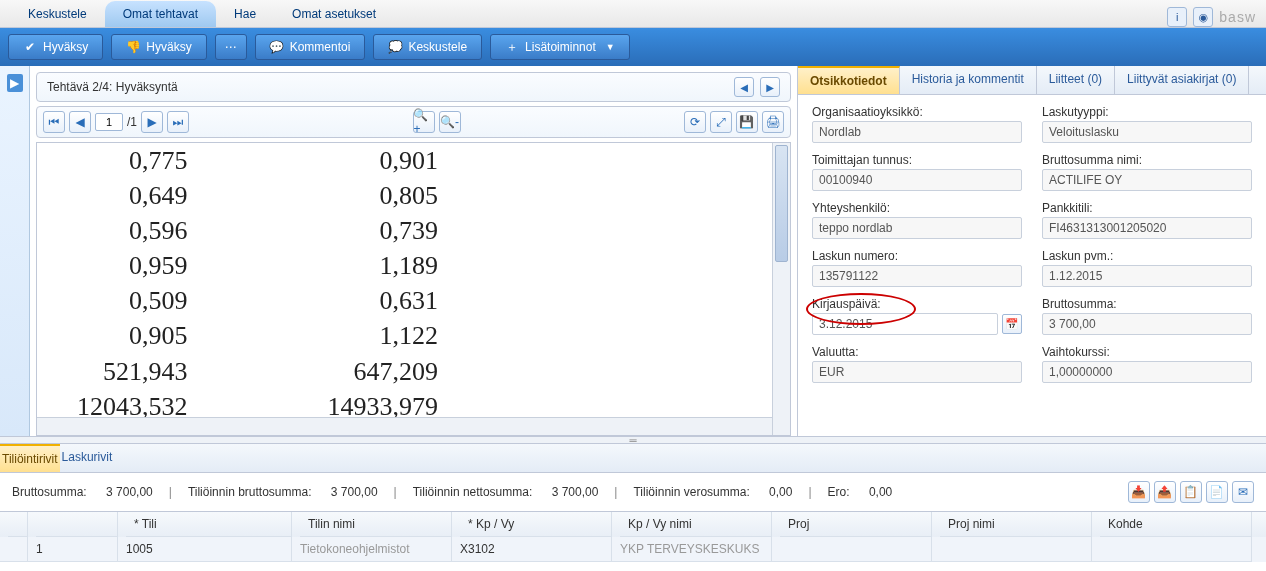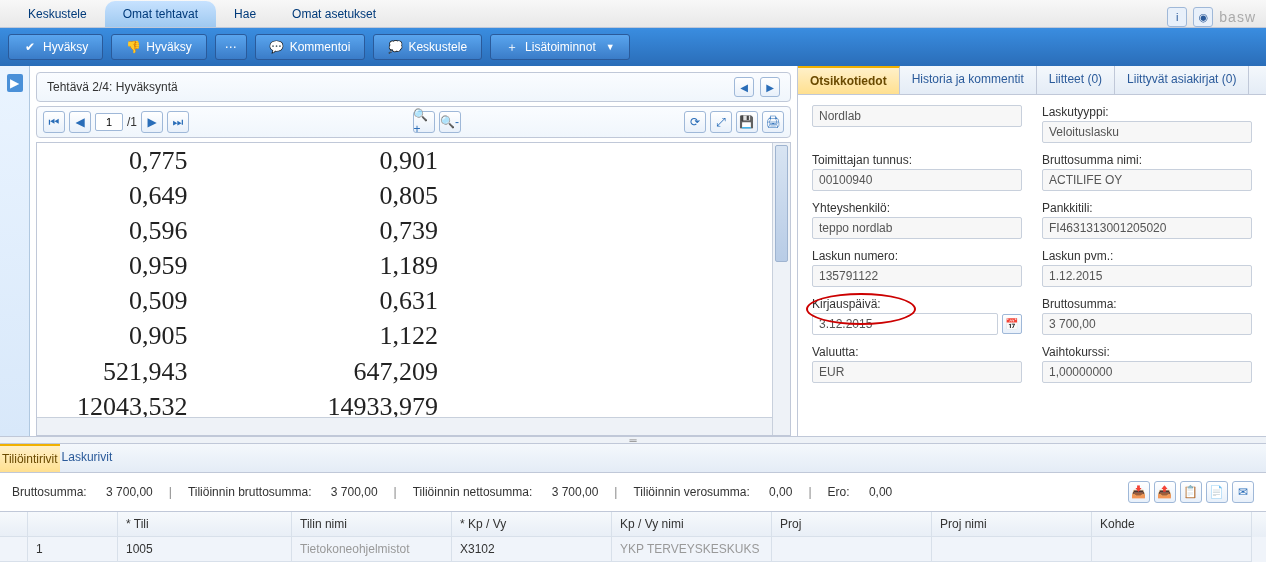--- a/index.html
+++ b/index.html
@@ -69,21 +69,21 @@
 .btab.active { background: linear-gradient(#fff0c8,#ffe090); border-top: 2px solid #f0b000; color: #6a4a00; }
 
 .sumrow { display: flex; align-items: center; gap: 8px; padding: 8px 12px; color: #333; font-size: 12px; }
 .sumrow .srsep { color: #888; margin: 0 8px; }
 .sumrow .right { margin-left: auto; display: flex; gap: 4px; }
 
 .grid { border-top: 1px solid #c0c8d8; }
 .ghead, .grow { display: grid; grid-template-columns: 28px 90px 174px 160px 160px 160px 160px 160px 160px; }
 .ghead { background: linear-gradient(#f6f9fc,#e8eef6); }
 .gcell { border-right: 1px solid #d8e0ea; border-bottom: 1px solid #d8e0ea; padding: 5px 8px; font-size: 12px; overflow: hidden; white-space: nowrap; }
-.ghead .gcell { color: #333; }
+.ghead .gcell { color: #333; margin-left: 8px; }
 .grow { background: #f0f4fa; }
 .grow .gcell.dim { color: #999; }
 </style>
 </head>
 <body>
 
 <div class="topnav">
   <div class="tab">Keskustele</div>
   <div class="tab active">Omat tehtavat</div>
   <div class="tab">Hae</div>
@@ -184,20 +184,21 @@
   <div class="rightpane">
     <div class="rtabs">
       <div class="rtab active">Otsikkotiedot</div>
       <div class="rtab">Historia ja kommentit</div>
       <div class="rtab">Liitteet (0)</div>
       <div class="rtab">Liittyvät asiakirjat (0)</div>
     </div>
     <div class="details">
       <div class="drow">
         <div class="dfield">
+            <span class="dlabel">Organisaatioyksikkö:</span>
             <div class="dval">Nordlab</div>
           </div>
         <div class="dfield">
             <span class="dlabel">Laskutyyppi:</span>
             <div class="dval">Veloituslasku</div>
           </div>
       </div>
       <div class="drow">
         <div class="dfield">
             <span class="dlabel">Toimittajan tunnus:</span>

